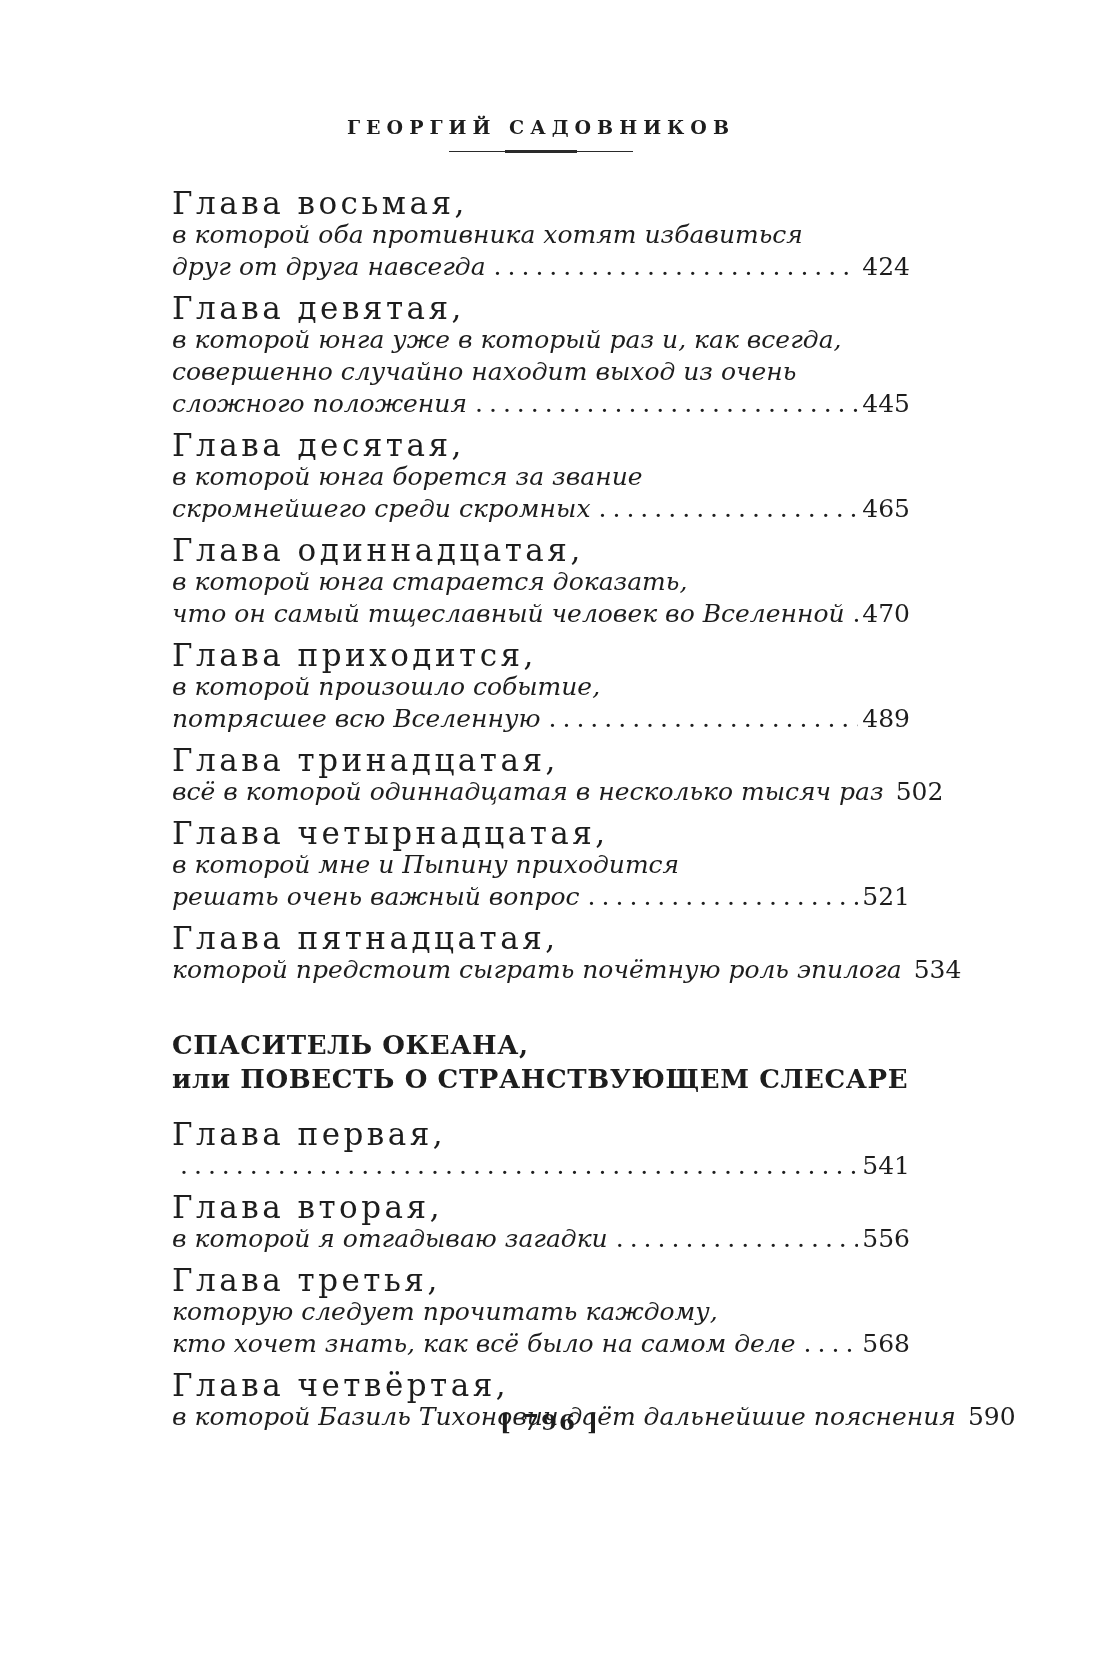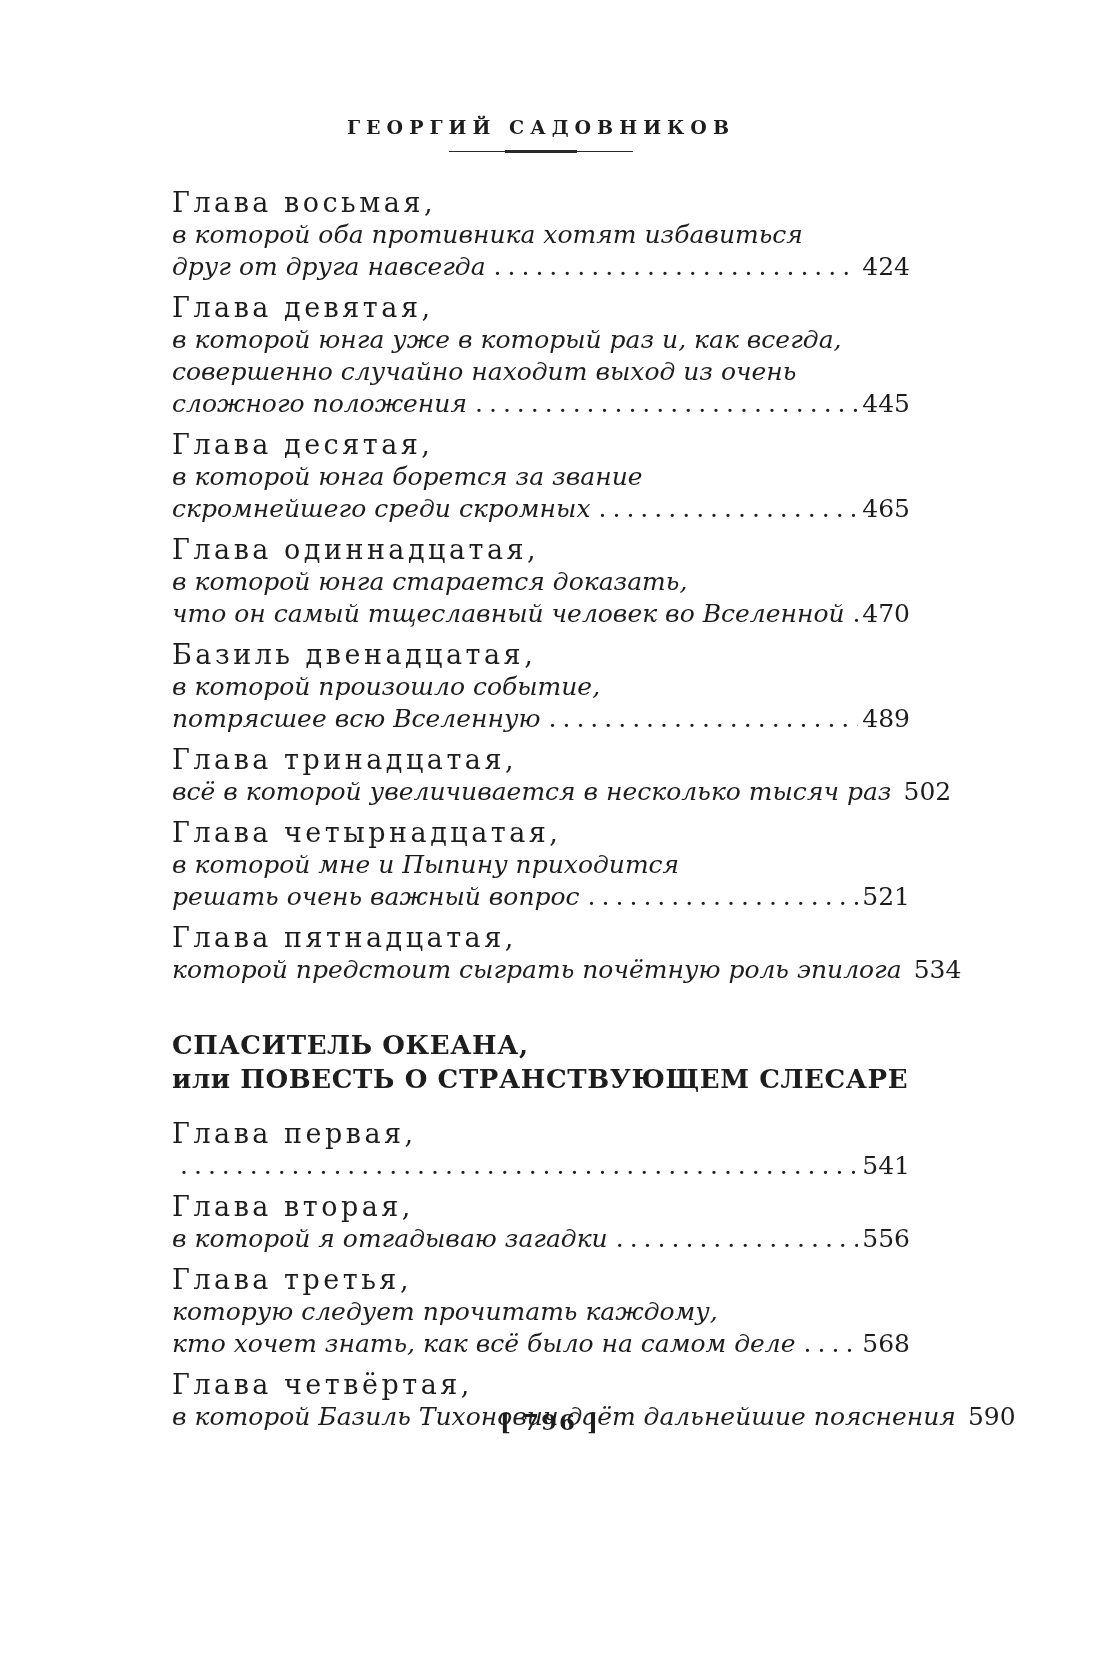--- a/index.html
+++ b/index.html
@@ -46,21 +46,21 @@
     width: 72px;
     height: 3.8px;
     background: #2a2a2a;
     display: block;
   }
   
   .toc { margin-top: 32px; }
   .entry { margin-top: 9px; }
   .entry:first-child { margin-top: 0; }
   .chapter-title {
-    font-size: 27px;
+    font-size: 31px;
     letter-spacing: 3.5px;
     line-height: 32px;
     white-space: pre;
   }
   .line {
     display: flex;
     align-items: flex-start;
     line-height: 32px;
     font-size: 25px;
   }
@@ -154,34 +154,34 @@
           <div class="line desc">
             <span class="text">в которой юнга старается доказать,</span>
           </div>
           <div class="line desc">
             <span class="text">что он самый тщеславный человек во Вселенной</span>
             <span class="dots"></span>
             <span class="pagenum">470</span>
           </div>
         </div>
         <div class="entry">
-          <div class="chapter-title">Базиль двенадцатая,</div>
+          <div class="chapter-title">Глава приходится,</div>
           <div class="line desc">
             <span class="text">в которой произошло событие,</span>
           </div>
           <div class="line desc">
             <span class="text">потрясшее всю Вселенную</span>
             <span class="dots"></span>
             <span class="pagenum">489</span>
           </div>
         </div>
         <div class="entry">
           <div class="chapter-title">Глава тринадцатая,</div>
           <div class="line desc">
-            <span class="text">всё в которой увеличивается в несколько тысяч раз</span>
+            <span class="text">всё в которой одиннадцатая в несколько тысяч раз</span>
             <span class="dots"></span>
             <span class="pagenum">502</span>
           </div>
         </div>
         <div class="entry">
           <div class="chapter-title">Глава четырнадцатая,</div>
           <div class="line desc">
             <span class="text">в которой мне и Пыпину приходится</span>
           </div>
           <div class="line desc">

